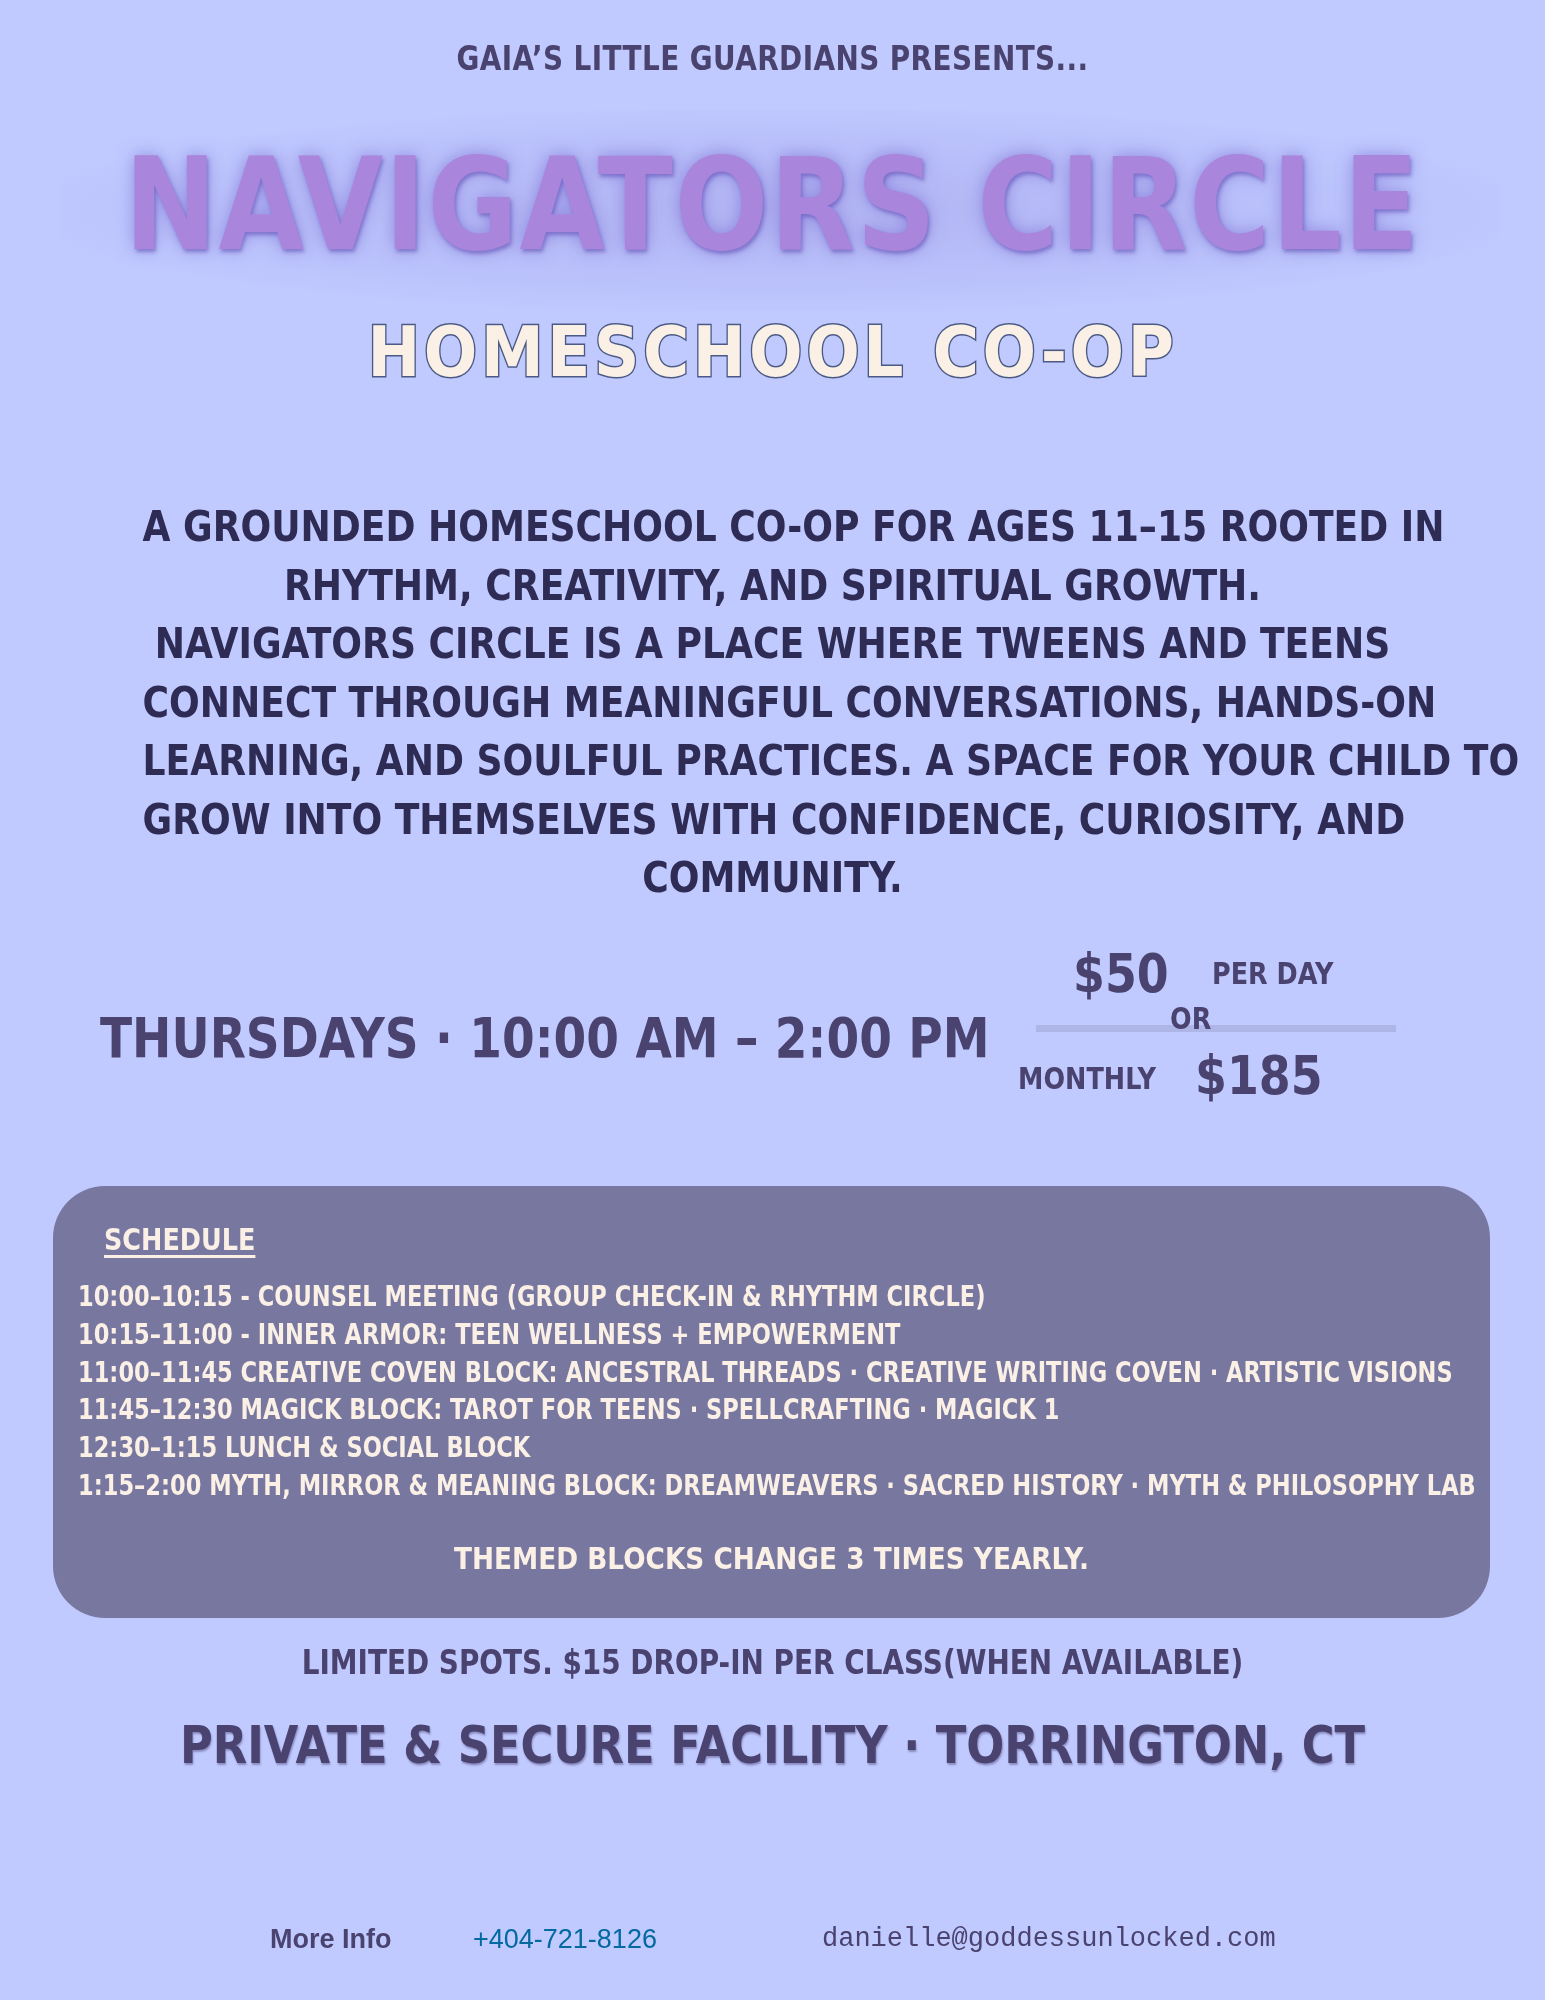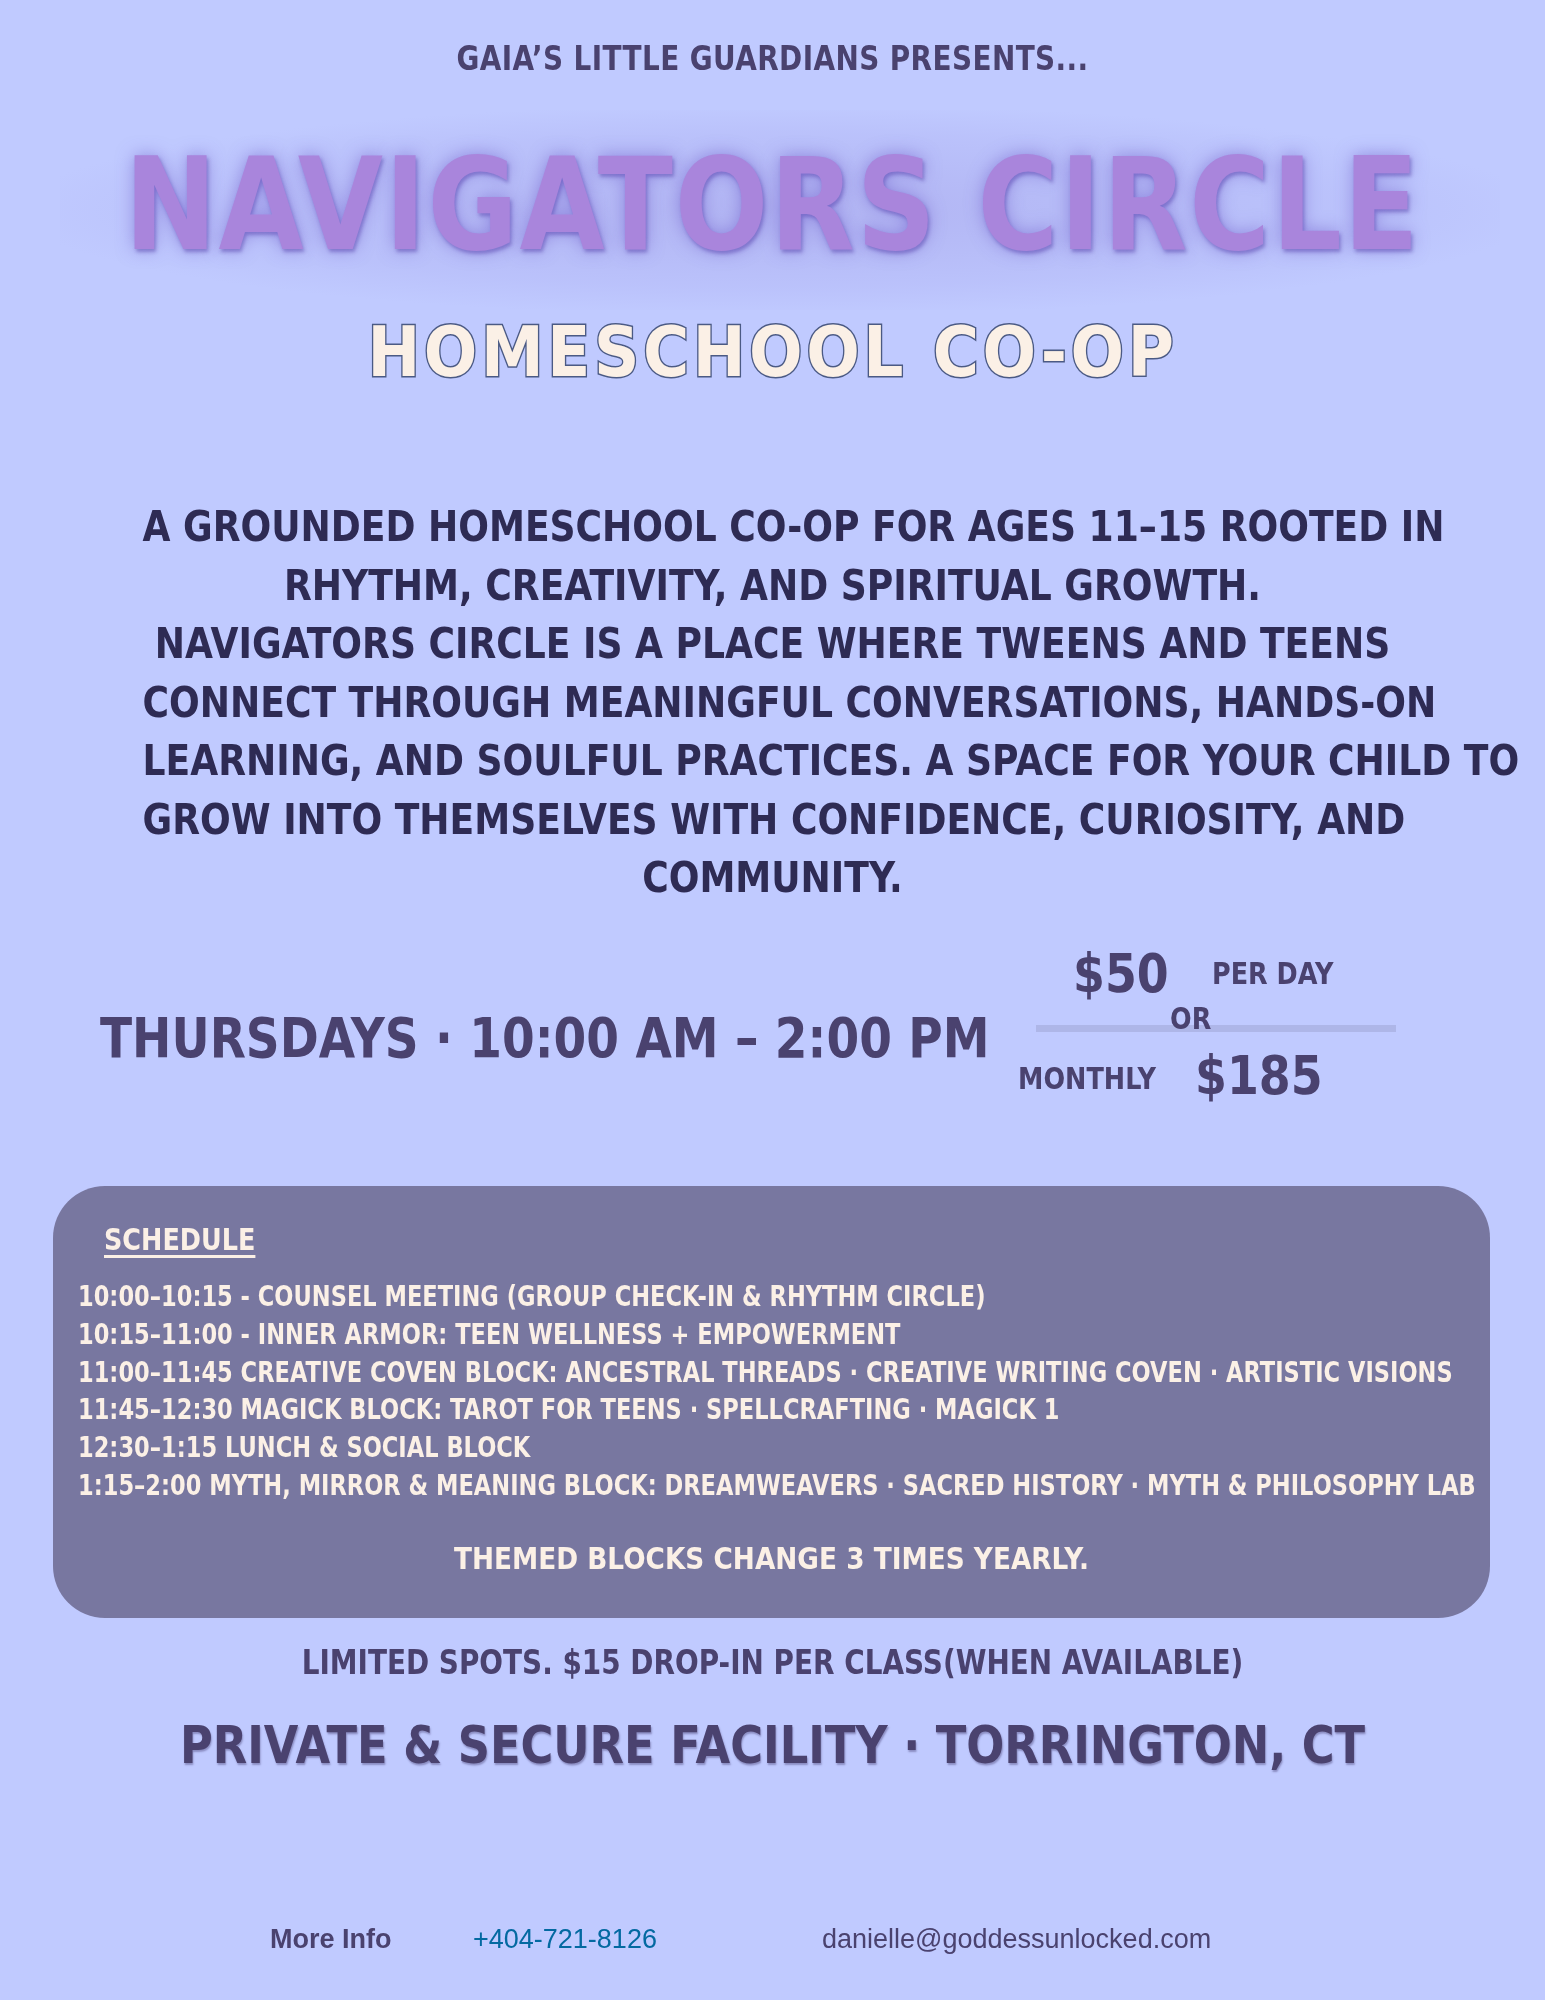--- a/index.html
+++ b/index.html
@@ -90,21 +90,21 @@
     transform: scaleX(0.82);
   }
   #facility {
     left: 0; width: 1545px; top: 1715px;
     font-size: 52px; font-weight: bold; color: #4a426f;
     text-shadow: 1px 2px 2px rgba(40,30,80,0.35);
     transform: scaleX(0.86);
   }
   #footer-label { left: 262px; top: 1924px; font-size: 27px; font-weight: bold; color: #4a426f; font-family: "Liberation Sans", sans-serif; margin-left: 8px; }
   #footer-phone { left: 473px; top: 1924px; font-size: 27px; color: #0369a1; font-family: "Liberation Sans", sans-serif; }
-  #footer-email { left: 822px; top: 1924px; font-size: 27px; color: #4a426f; font-family: Liberation Sans, sans-serif; }
+  #footer-email { left: 822px; top: 1924px; font-size: 27px; color: #4a426f; font-family: Liberation Mono, monospace; }
 </style>
 </head>
 <body>
 
 <div class="abs center-text" id="presents">GAIA’S LITTLE GUARDIANS PRESENTS...</div>
 
 <div class="abs" id="title-glow"></div>
 <div class="abs center-text" id="title">NAVIGATORS CIRCLE</div>
 <div class="abs center-text" id="subtitle">HOMESCHOOL CO-OP</div>
 

